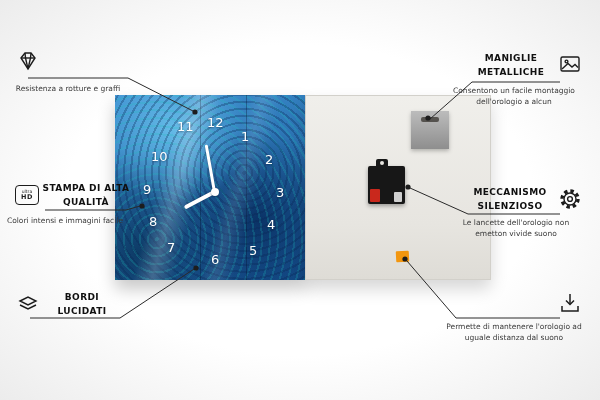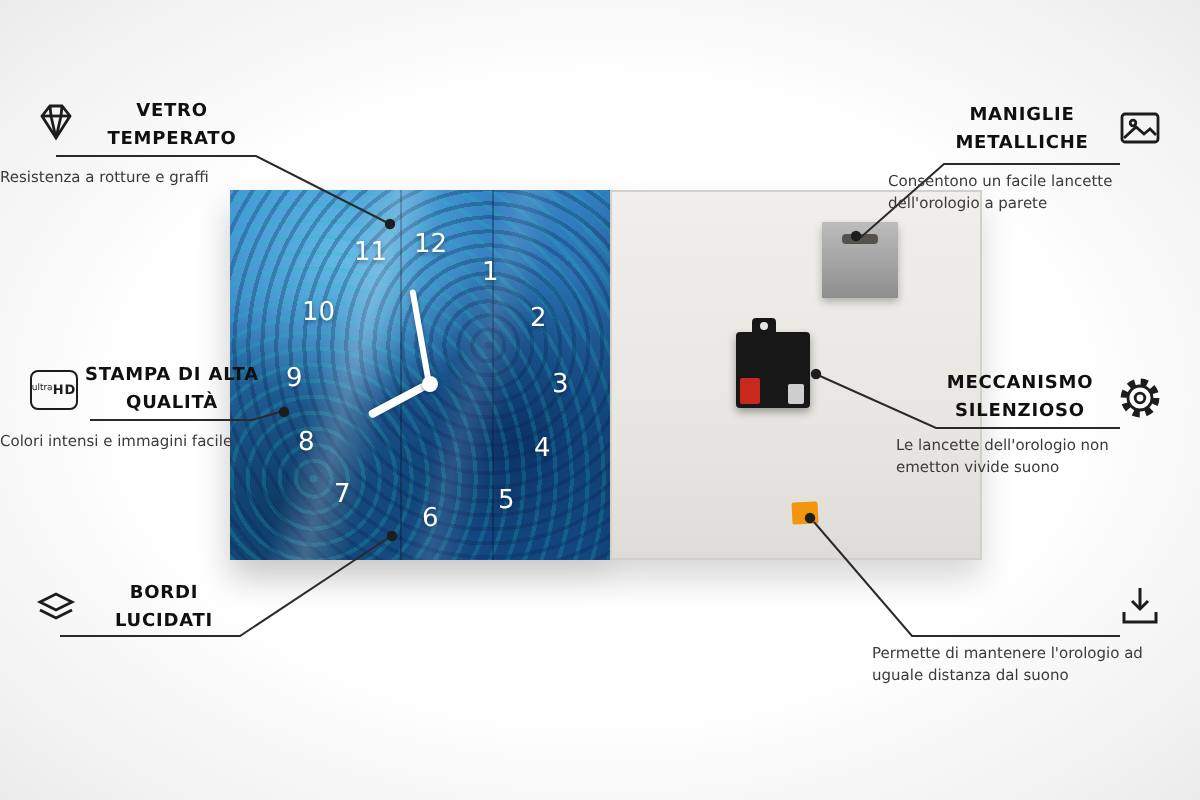--- a/index.html
+++ b/index.html
@@ -7,21 +7,21 @@
   .stage{
     position:relative;width:600px;height:400px;overflow:hidden;
     background:radial-gradient(ellipse at center, #ffffff 55%, #ececec 100%);
   }
   
   .co-title{
     position:absolute;font-weight:bold;font-size:9px;letter-spacing:.4px;
     color:#101010;line-height:1.5;text-align:center;text-transform:uppercase;
   }
   .co-desc{
-    position:absolute;font-size:7.5px;color:#3a3a3a;line-height:1.45;
+    position:absolute;font-size:7.5px;color:#3a3a3a;line-height:1.45;text-align:center;
   }
   .icon{position:absolute;width:24px;height:24px;color:#1c1c1c;}
   .icon svg{display:block;}
   
   .clock-front{
     position:absolute;left:115px;top:95px;width:190px;height:185px;
     background:
       repeating-radial-gradient(circle at 68% 42%, rgba(8,38,84,.30) 0 2px, rgba(0,0,0,0) 2px 7px),
       repeating-radial-gradient(circle at 22% 78%, rgba(28,190,185,.22) 0 2px, rgba(0,0,0,0) 2px 8px),
       radial-gradient(circle at 30% 18%, rgba(108,196,238,.85) 0%, rgba(108,196,238,0) 38%),
@@ -64,21 +64,21 @@
   }
   .mech-tab{position:absolute;left:8px;top:-7px;width:12px;height:8px;background:#171717;border-radius:2px 2px 0 0;}
   .mech-hole{position:absolute;left:4px;top:2px;width:4px;height:4px;border-radius:50%;background:#e7e5e0;}
   .mech-battery{position:absolute;left:2px;bottom:2px;width:10px;height:13px;border-radius:1px;}
   .mech-silver{position:absolute;right:3px;bottom:2px;width:8px;height:10px;background:#cfcfcf;border-radius:1px;}
   .foam-spacer{position:absolute;left:90px;top:155px;width:13px;height:11px;border-radius:1px;transform:rotate(-3deg);}
   
   .overlay{position:absolute;left:0;top:0;pointer-events:none;}
   
   .uhd{box-sizing:border-box;width:24px;height:20px;border:1.5px solid #1c1c1c;border-radius:4px;
-       display:flex;align-items:center;justify-content:center;line-height:1;}
+       display:flex;flex-direction:column;align-items:center;justify-content:center;line-height:1;}
   .uhd .l1{font-size:4.5px;}
   .uhd .l2{font-size:6.5px;font-weight:bold;letter-spacing:.5px;}
 </style>
 </head>
 <body>
 
 <div class="stage">
 
   <div class="clock-front">
     <div class="panel-divider" style="left:85px"></div>
@@ -136,21 +136,20 @@
   </svg>
 
   <div class="icon" style="left:16px;top:49px">
     <svg width="24" height="24" viewBox="0 0 24 24" fill="none" stroke="#1c1c1c" stroke-width="1.4">
       <polygon points="5,9 9,4 15,4 19,9 12,20"></polygon>
       <polyline points="5,9 19,9"></polyline>
       <polyline points="9,4 9.5,9 12,20"></polyline>
       <polyline points="15,4 14.5,9 12,20"></polyline>
     </svg>
   </div>
-  <div class="co-title" style="left:42px;top:50px;width:88px">VETRO TEMPERATO</div>
   <div class="co-desc" style="left:0px;top:84px;width:136px">Resistenza a rotture e graffi</div>
 
   <div class="icon" style="left:15px;top:185px">
     <div class="uhd">
       <span class="l1">ultra</span>
       <span class="l2">HD</span>
     </div>
   </div>
   <div class="co-title" style="left:42px;top:182px;width:88px">STAMPA DI ALTA QUALITÀ</div>
   <div class="co-desc" style="left:0px;top:216px;width:130px">Colori intensi e immagini facile</div>
@@ -164,21 +163,21 @@
   <div class="co-title" style="left:40px;top:291px;width:84px">BORDI LUCIDATI</div>
 
   <div class="icon" style="left:558px;top:52px">
     <svg width="24" height="24" viewBox="0 0 24 24" fill="none" stroke="#1c1c1c" stroke-width="1.4">
       <rect x="3" y="5" width="18" height="14" rx="1.5"></rect>
       <circle cx="8.5" cy="9.5" r="1.4"></circle>
       <polyline points="4,17 10,11.5 14,15 17,12.5 20,15.5"></polyline>
     </svg>
   </div>
   <div class="co-title" style="left:468px;top:52px;width:86px">MANIGLIE METALLICHE</div>
-  <div class="co-desc" style="left:444px;top:86px;width:140px">Consentono un facile lancette dell'orologio a parete</div>
+  <div class="co-desc" style="left:444px;top:86px;width:140px">Consentono un facile montaggio dell'orologio a alcun</div>
 
   <div class="icon" style="left:558px;top:187px">
     <svg width="24" height="24" viewBox="0 0 24 24" fill="none" stroke="#1c1c1c">
       <circle cx="12" cy="12" r="8" stroke-width="3.4" stroke-dasharray="3.4 2.9"></circle>
       <circle cx="12" cy="12" r="6" stroke-width="1.4"></circle>
       <circle cx="12" cy="12" r="2.4" stroke-width="1.4"></circle>
     </svg>
   </div>
   <div class="co-title" style="left:466px;top:186px;width:88px">MECCANISMO SILENZIOSO</div>
   <div class="co-desc" style="left:448px;top:218px;width:136px">Le lancette dell'orologio non emetton vivide suono</div>

